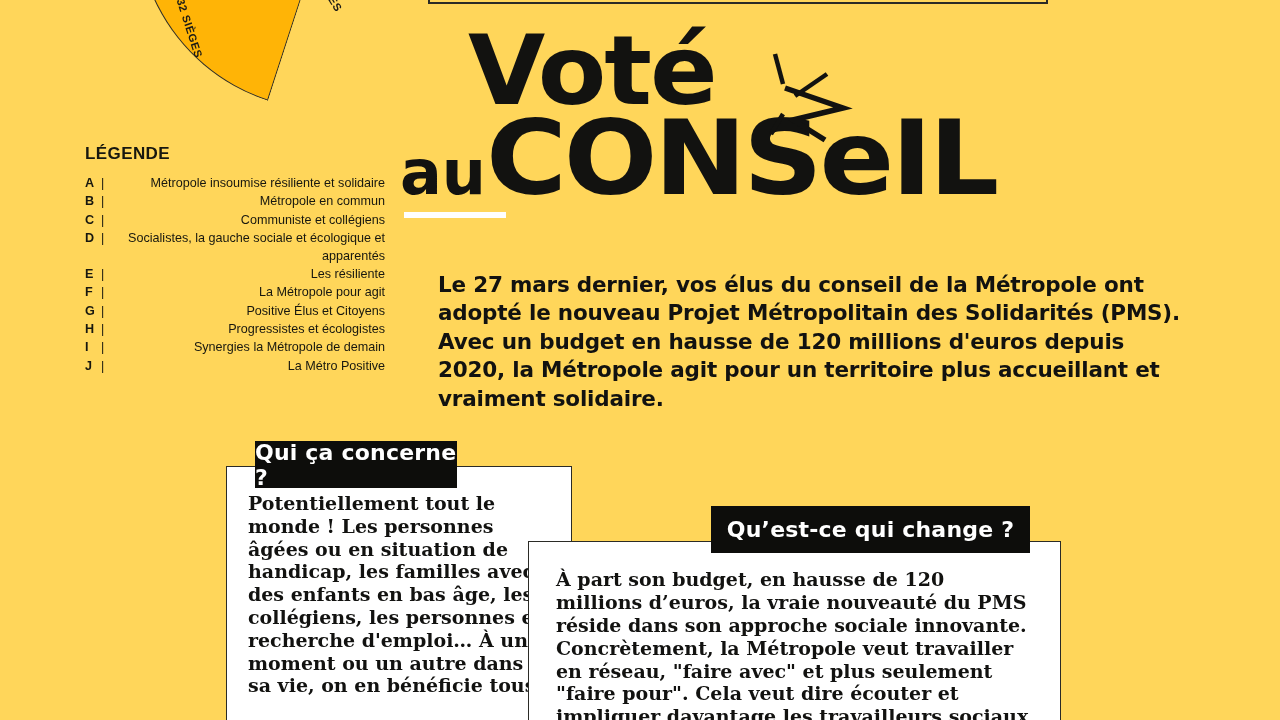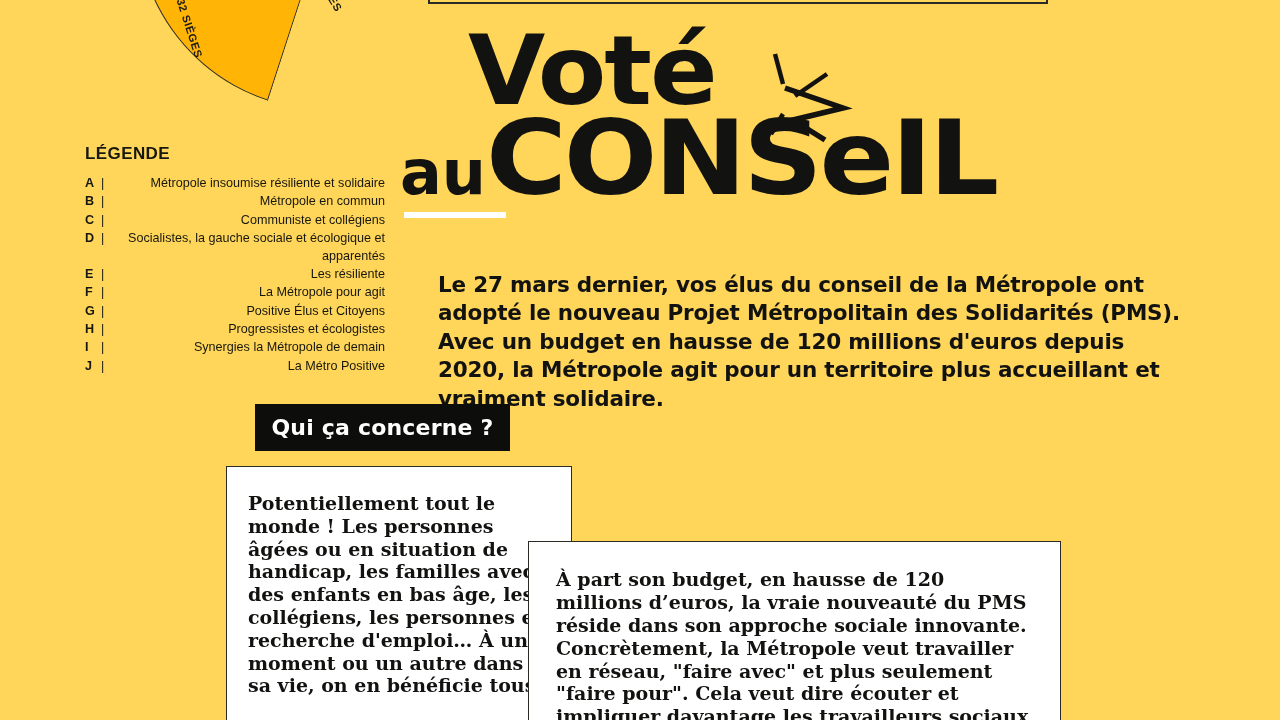--- a/index.html
+++ b/index.html
@@ -151,21 +151,21 @@
     font-family: "DejaVu Sans", sans-serif;
     font-weight: 700;
     display: flex;
     align-items: center;
     justify-content: center;
     letter-spacing: 0.2px;
   }
 
   
   .card-1 { left: 226px; top: 466px; width: 346px; height: 260px; z-index: 1; }
-  .banner-1 { left: 255px; top: 404px; width: 255px; height: 47px; font-size: 22px; z-index: 3; }
+  .banner-1 { left: 255px; top: 441px; width: 202px; height: 47px; font-size: 22px; z-index: 3; }
   .card-1-body {
     position: absolute;
     left: 248px; top: 492px;
     width: 300px;
     font-size: 19px;
     line-height: 1.2;
     z-index: 2;
   }
 
   
@@ -265,15 +265,16 @@
     </svg>
   </div>
 
   <p class="intro">Le 27 mars dernier, vos élus du conseil de la Métropole ont adopté le nouveau Projet Métropolitain des Solidarités (PMS). Avec un budget en hausse de 120 millions d'euros depuis 2020, la Métropole agit pour un territoire plus accueillant et vraiment solidaire.</p>
 
   <div class="card card-1"></div>
   <div class="banner banner-1">Qui ça concerne ?</div>
   <div class="card-body card-1-body">Potentiellement tout le monde ! Les personnes âgées ou en situation de handicap, les familles avec des enfants en bas âge, les collégiens, les personnes en recherche d'emploi… À un moment ou un autre dans sa vie, on en bénéficie tous.</div>
 
   <div class="card card-2"></div>
+  <div class="banner banner-2">Qu’est-ce qui change ?</div>
   <div class="card-body card-2-body">À part son budget, en hausse de 120 millions d’euros, la vraie nouveauté du PMS réside dans son approche sociale innovante. Concrètement, la Métropole veut travailler en réseau, "faire avec" et plus seulement "faire pour". Cela veut dire écouter et impliquer davantage les travailleurs sociaux et les habitants pour mieux</div>
 
 </div>
 
 </body></html>

